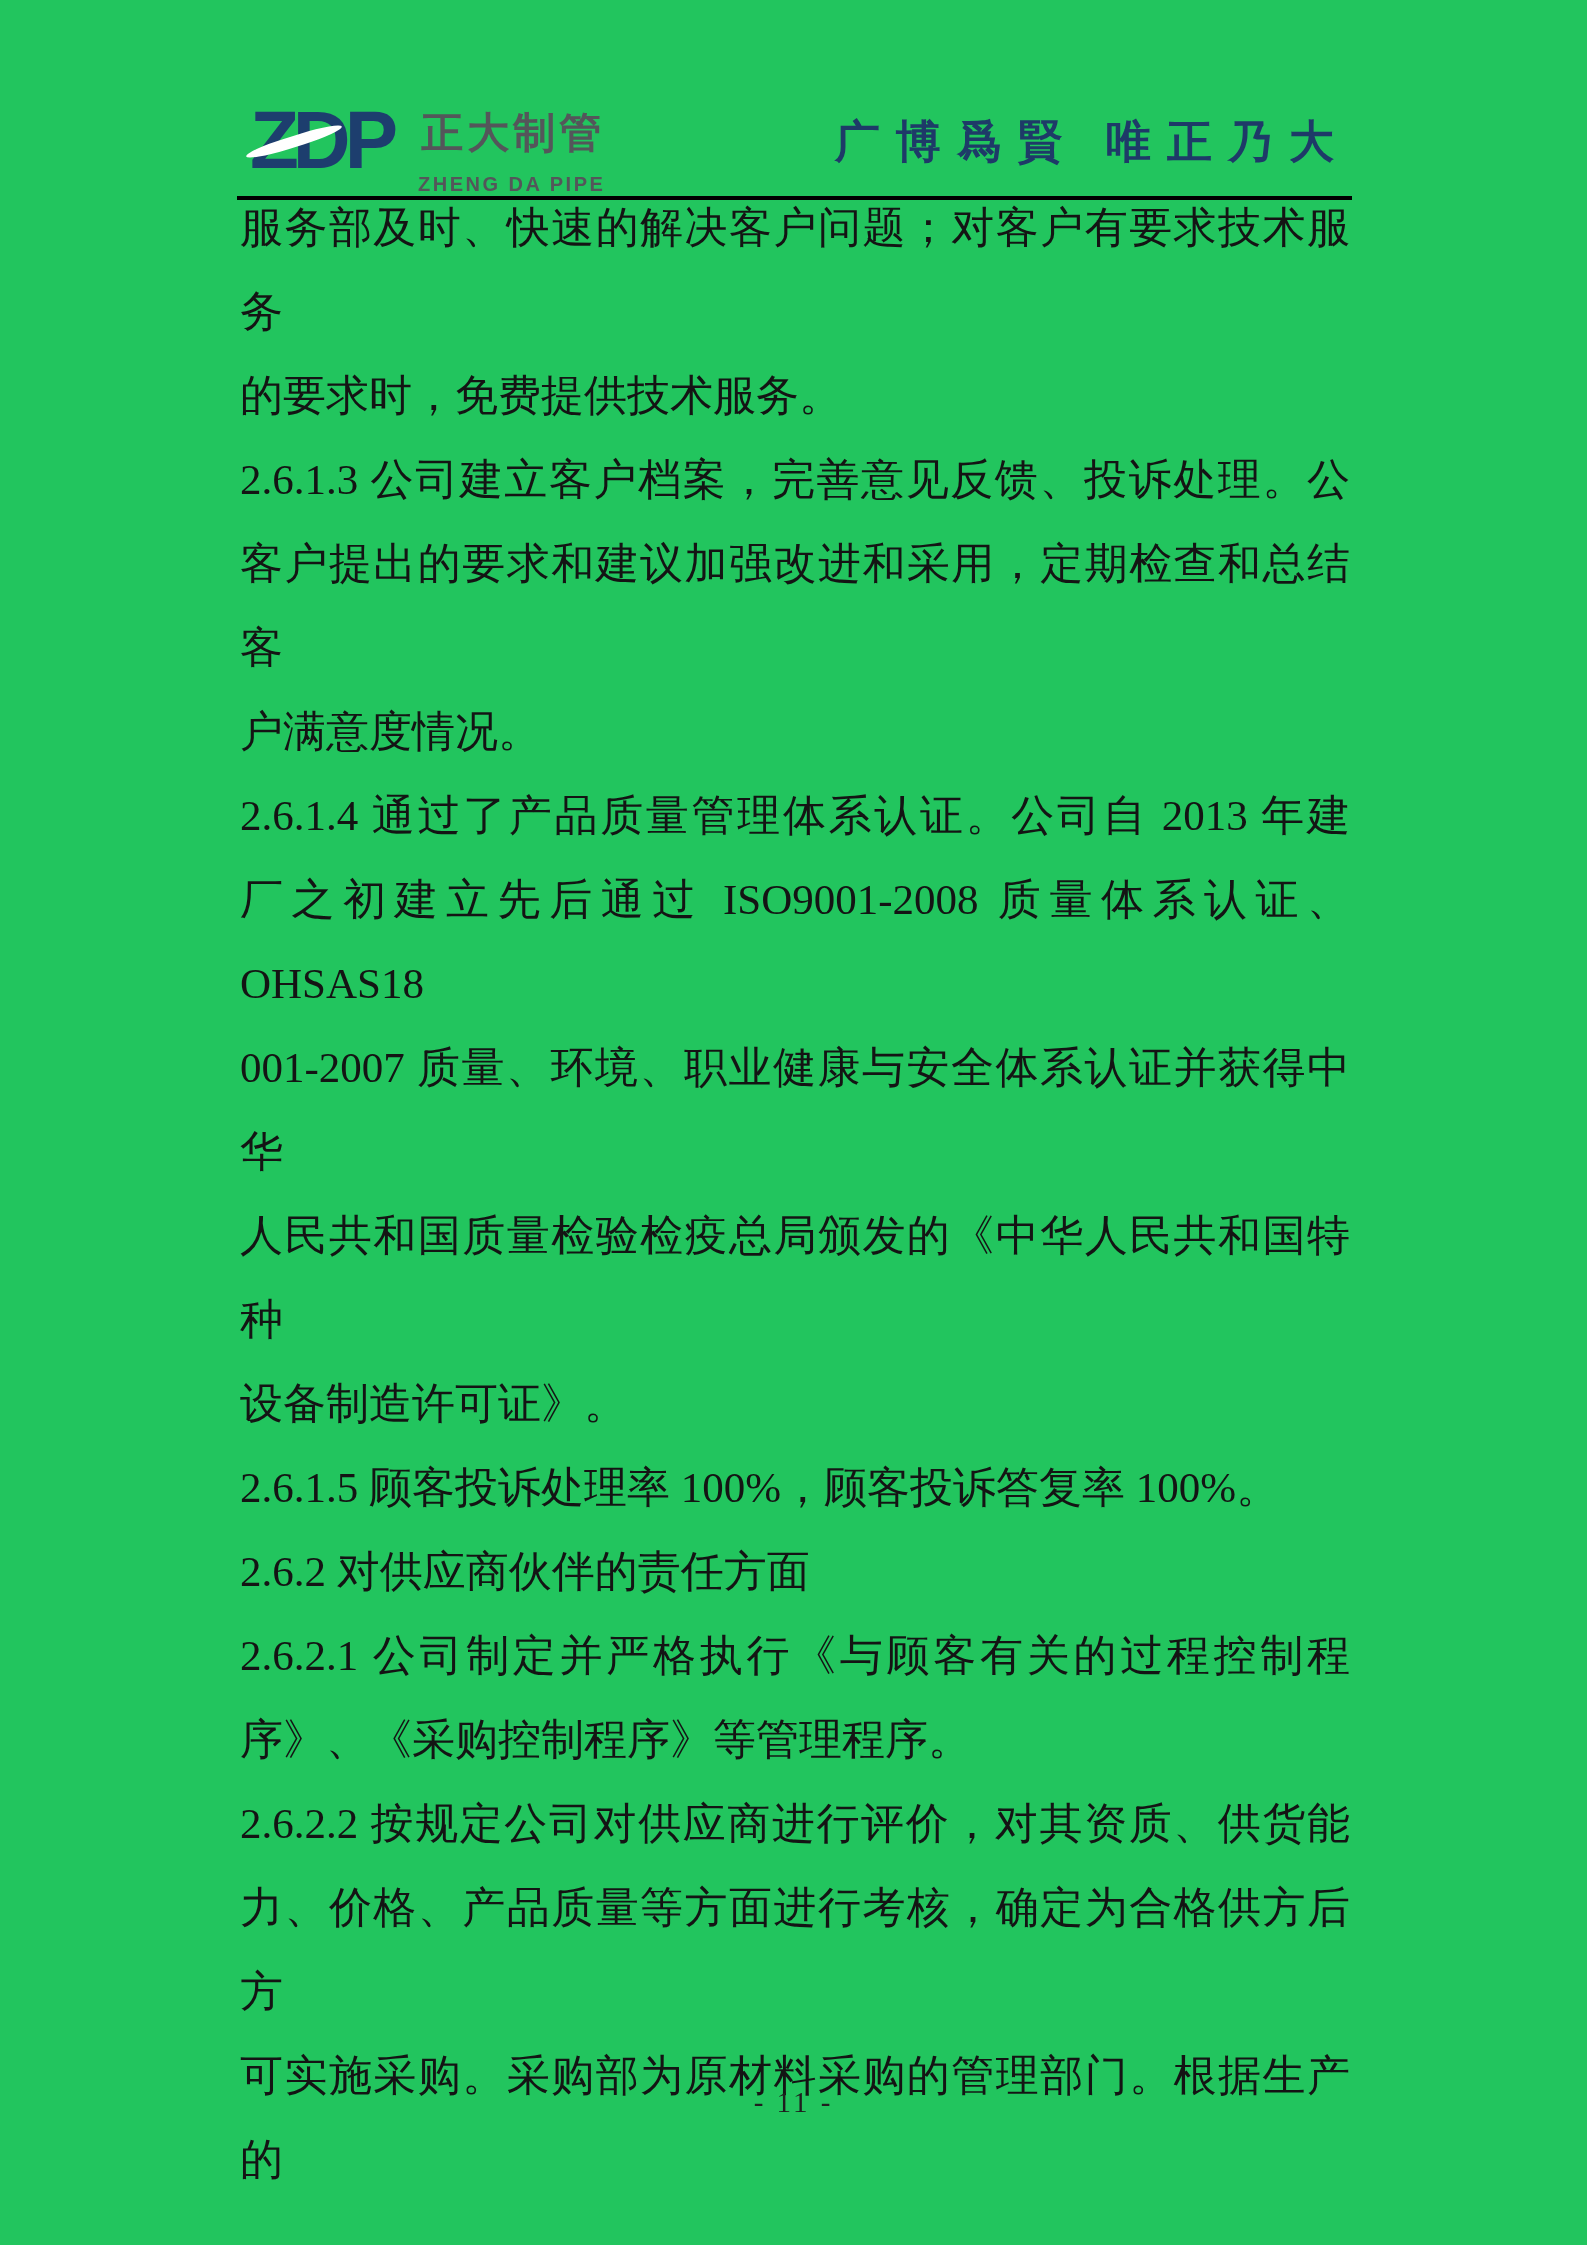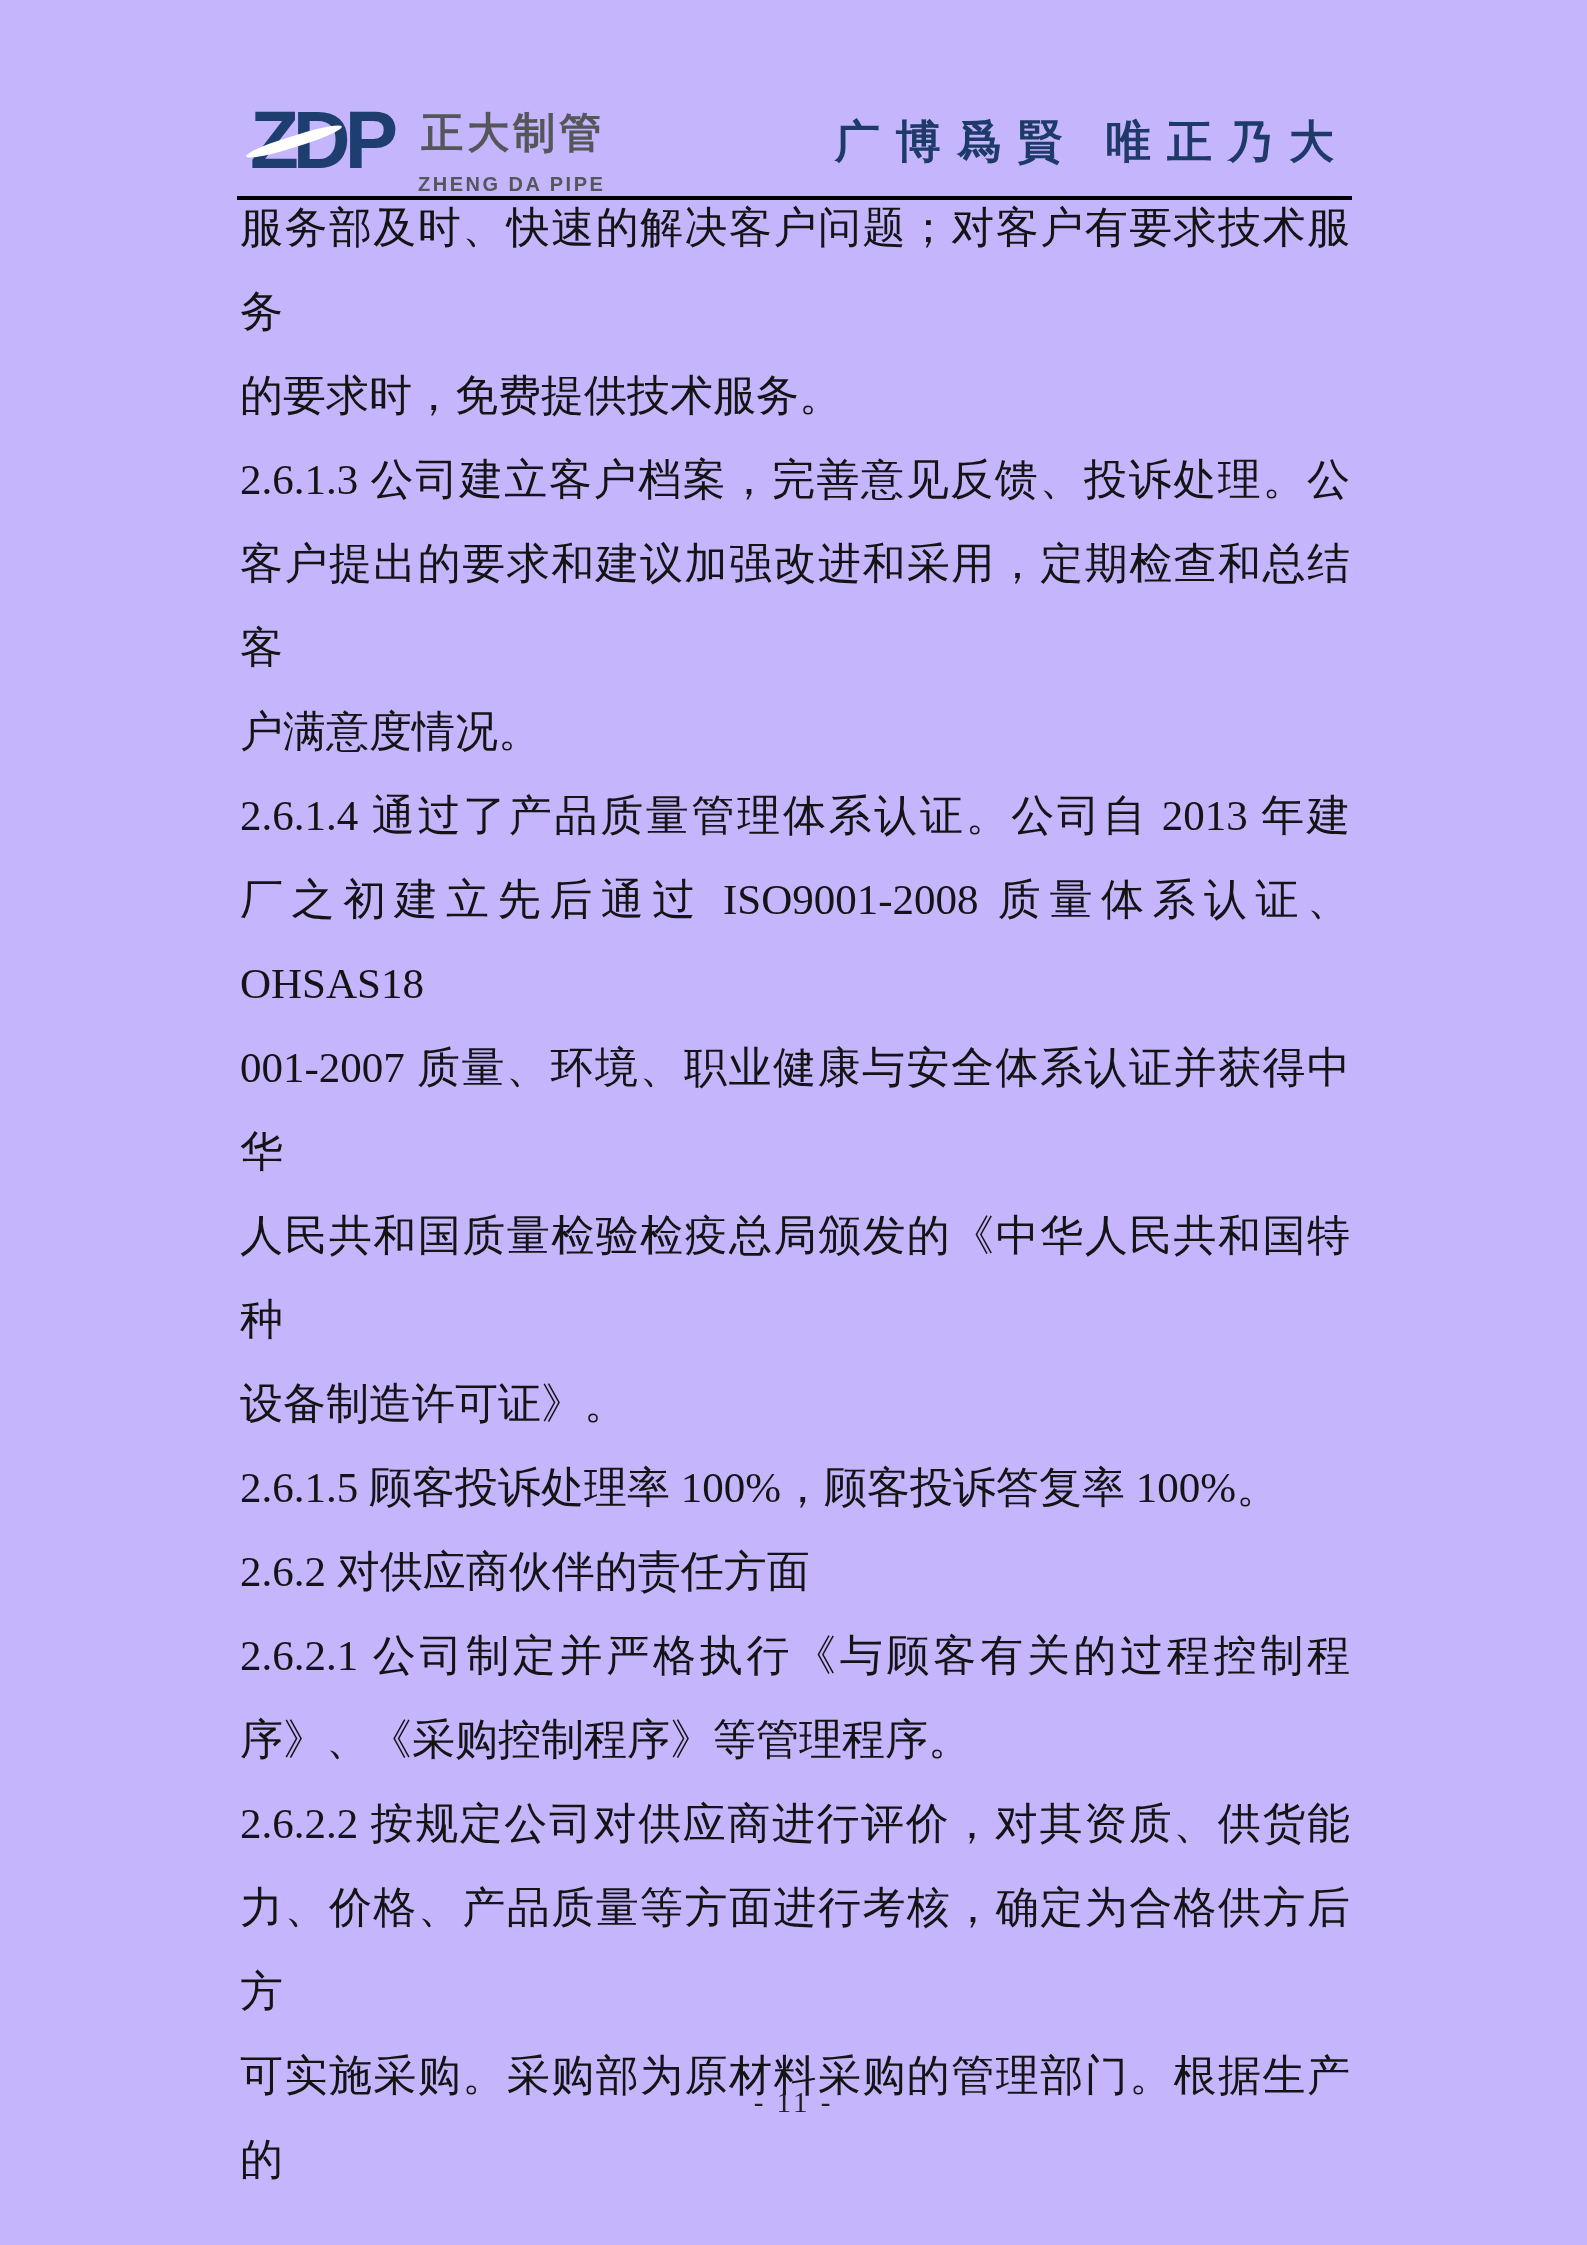--- a/index.html
+++ b/index.html
@@ -1,20 +1,20 @@
 <!DOCTYPE html>
 <html lang="zh"><head>
 <meta charset="utf-8">
 <style>
   html, body { margin: 0; padding: 0; background: #ffffff; }
   .page {
     position: relative;
     width: 1587px;
     height: 2245px;
-    background: #c4b5fd;
+    background: #22c55e;
     overflow: hidden;
     font-family: "Liberation Serif", "DejaVu Serif", serif;
   }
 
   
   .logo { position: absolute; left: 250px; top: 110px; display: flex; align-items: flex-start; }
   .zdp-mark {
     position: relative;
     font-family: "Liberation Sans", "DejaVu Sans", sans-serif;
     font-weight: 900;

